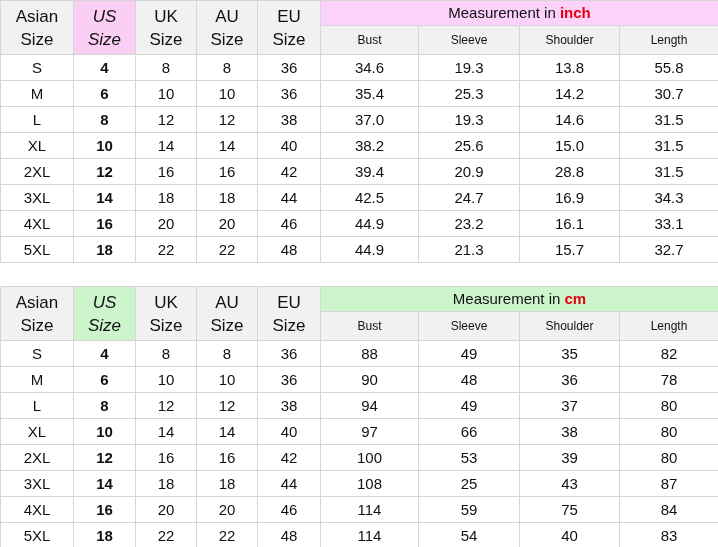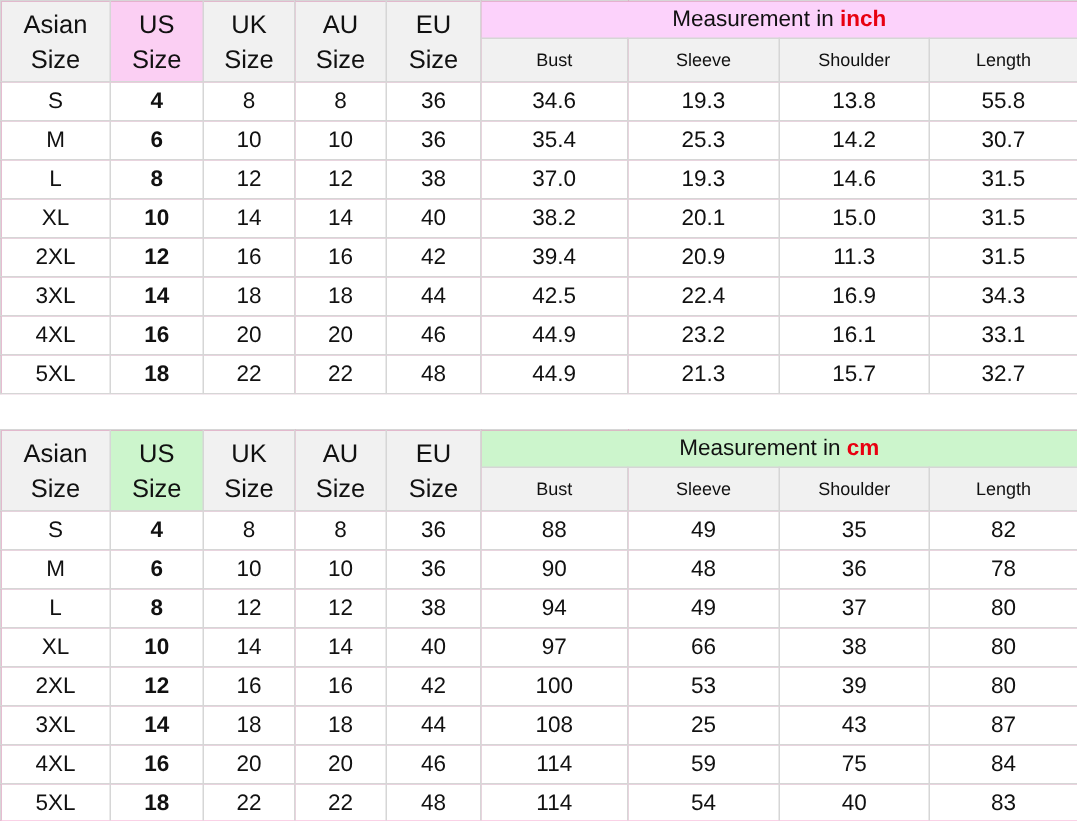--- a/index.html
+++ b/index.html
@@ -17,21 +17,21 @@
 
   .chart-wrap {
     width: 718px;
     display: block;
   }
 
   table.size-table {
     width: 718px;
     border-collapse: collapse;
     table-layout: fixed;
-    background: #ec4899;
+    background: #0c4a6e;
   }
 
   table.size-table td,
   table.size-table th {
     border: 1px solid #d6d6d6;
     text-align: center;
     vertical-align: middle;
     font-weight: normal;
     padding: 0;
   }
@@ -51,20 +51,21 @@
     background: #f1f1f1;
     height: 52px;
     font-size: 17px;
     line-height: 23px;
     color: #111;
   }
   .hdr-cell .ln { display: block; }
 
   .hdr-us {
     font-weight: bold;
+    font-style: italic;
   }
   .hdr-us.pink { background: #fbcff3; }
   .hdr-us.green { background: #ccf5cc; }
 
   .banner {
     height: 24px;
     font-size: 15px;
     line-height: 24px;
     color: #111;
   }
@@ -178,43 +179,43 @@
         <td class="data-cell">14.6</td>
         <td class="data-cell">31.5</td>
       </tr>
       <tr>
         <td class="data-cell">XL</td>
         <td class="data-cell bold">10</td>
         <td class="data-cell">14</td>
         <td class="data-cell">14</td>
         <td class="data-cell">40</td>
         <td class="data-cell">38.2</td>
-        <td class="data-cell">20.1</td>
+        <td class="data-cell">25.6</td>
         <td class="data-cell">15.0</td>
         <td class="data-cell">31.5</td>
       </tr>
       <tr>
         <td class="data-cell">2XL</td>
         <td class="data-cell bold">12</td>
         <td class="data-cell">16</td>
         <td class="data-cell">16</td>
         <td class="data-cell">42</td>
         <td class="data-cell">39.4</td>
         <td class="data-cell">20.9</td>
-        <td class="data-cell">11.3</td>
+        <td class="data-cell">28.8</td>
         <td class="data-cell">31.5</td>
       </tr>
       <tr>
         <td class="data-cell">3XL</td>
         <td class="data-cell bold">14</td>
         <td class="data-cell">18</td>
         <td class="data-cell">18</td>
         <td class="data-cell">44</td>
         <td class="data-cell">42.5</td>
-        <td class="data-cell">22.4</td>
+        <td class="data-cell">24.7</td>
         <td class="data-cell">16.9</td>
         <td class="data-cell">34.3</td>
       </tr>
       <tr>
         <td class="data-cell">4XL</td>
         <td class="data-cell bold">16</td>
         <td class="data-cell">20</td>
         <td class="data-cell">20</td>
         <td class="data-cell">46</td>
         <td class="data-cell">44.9</td>

